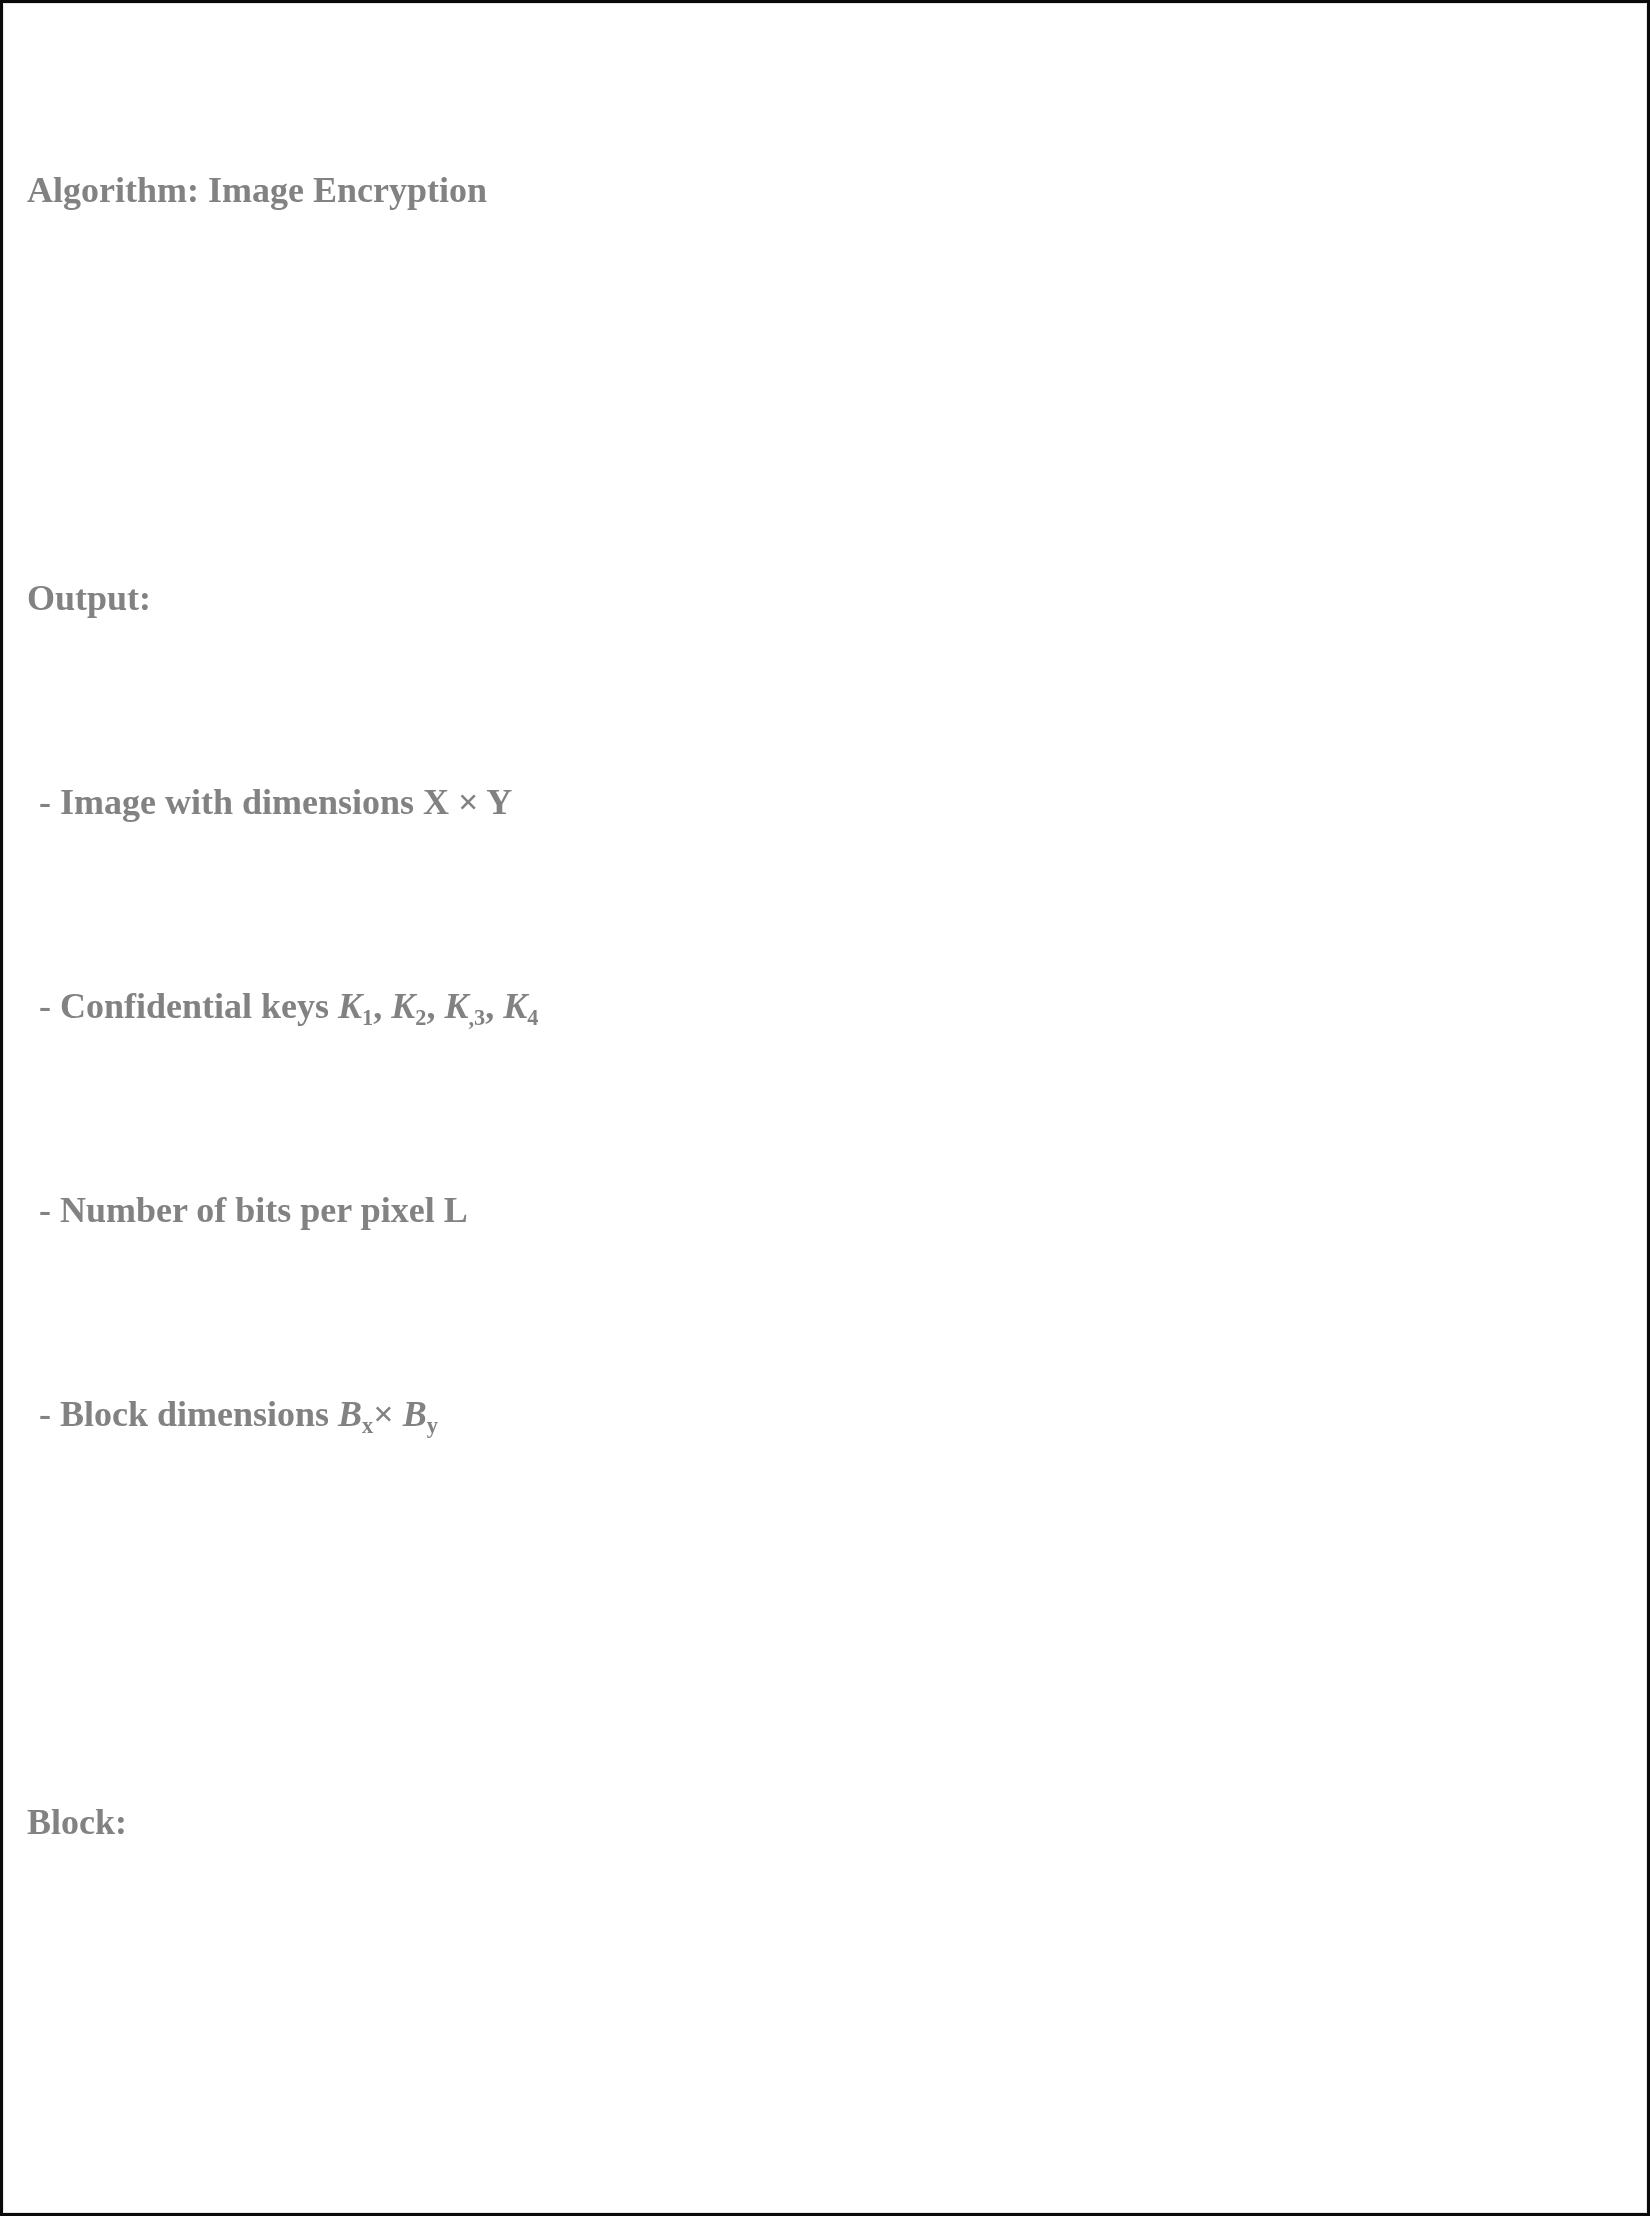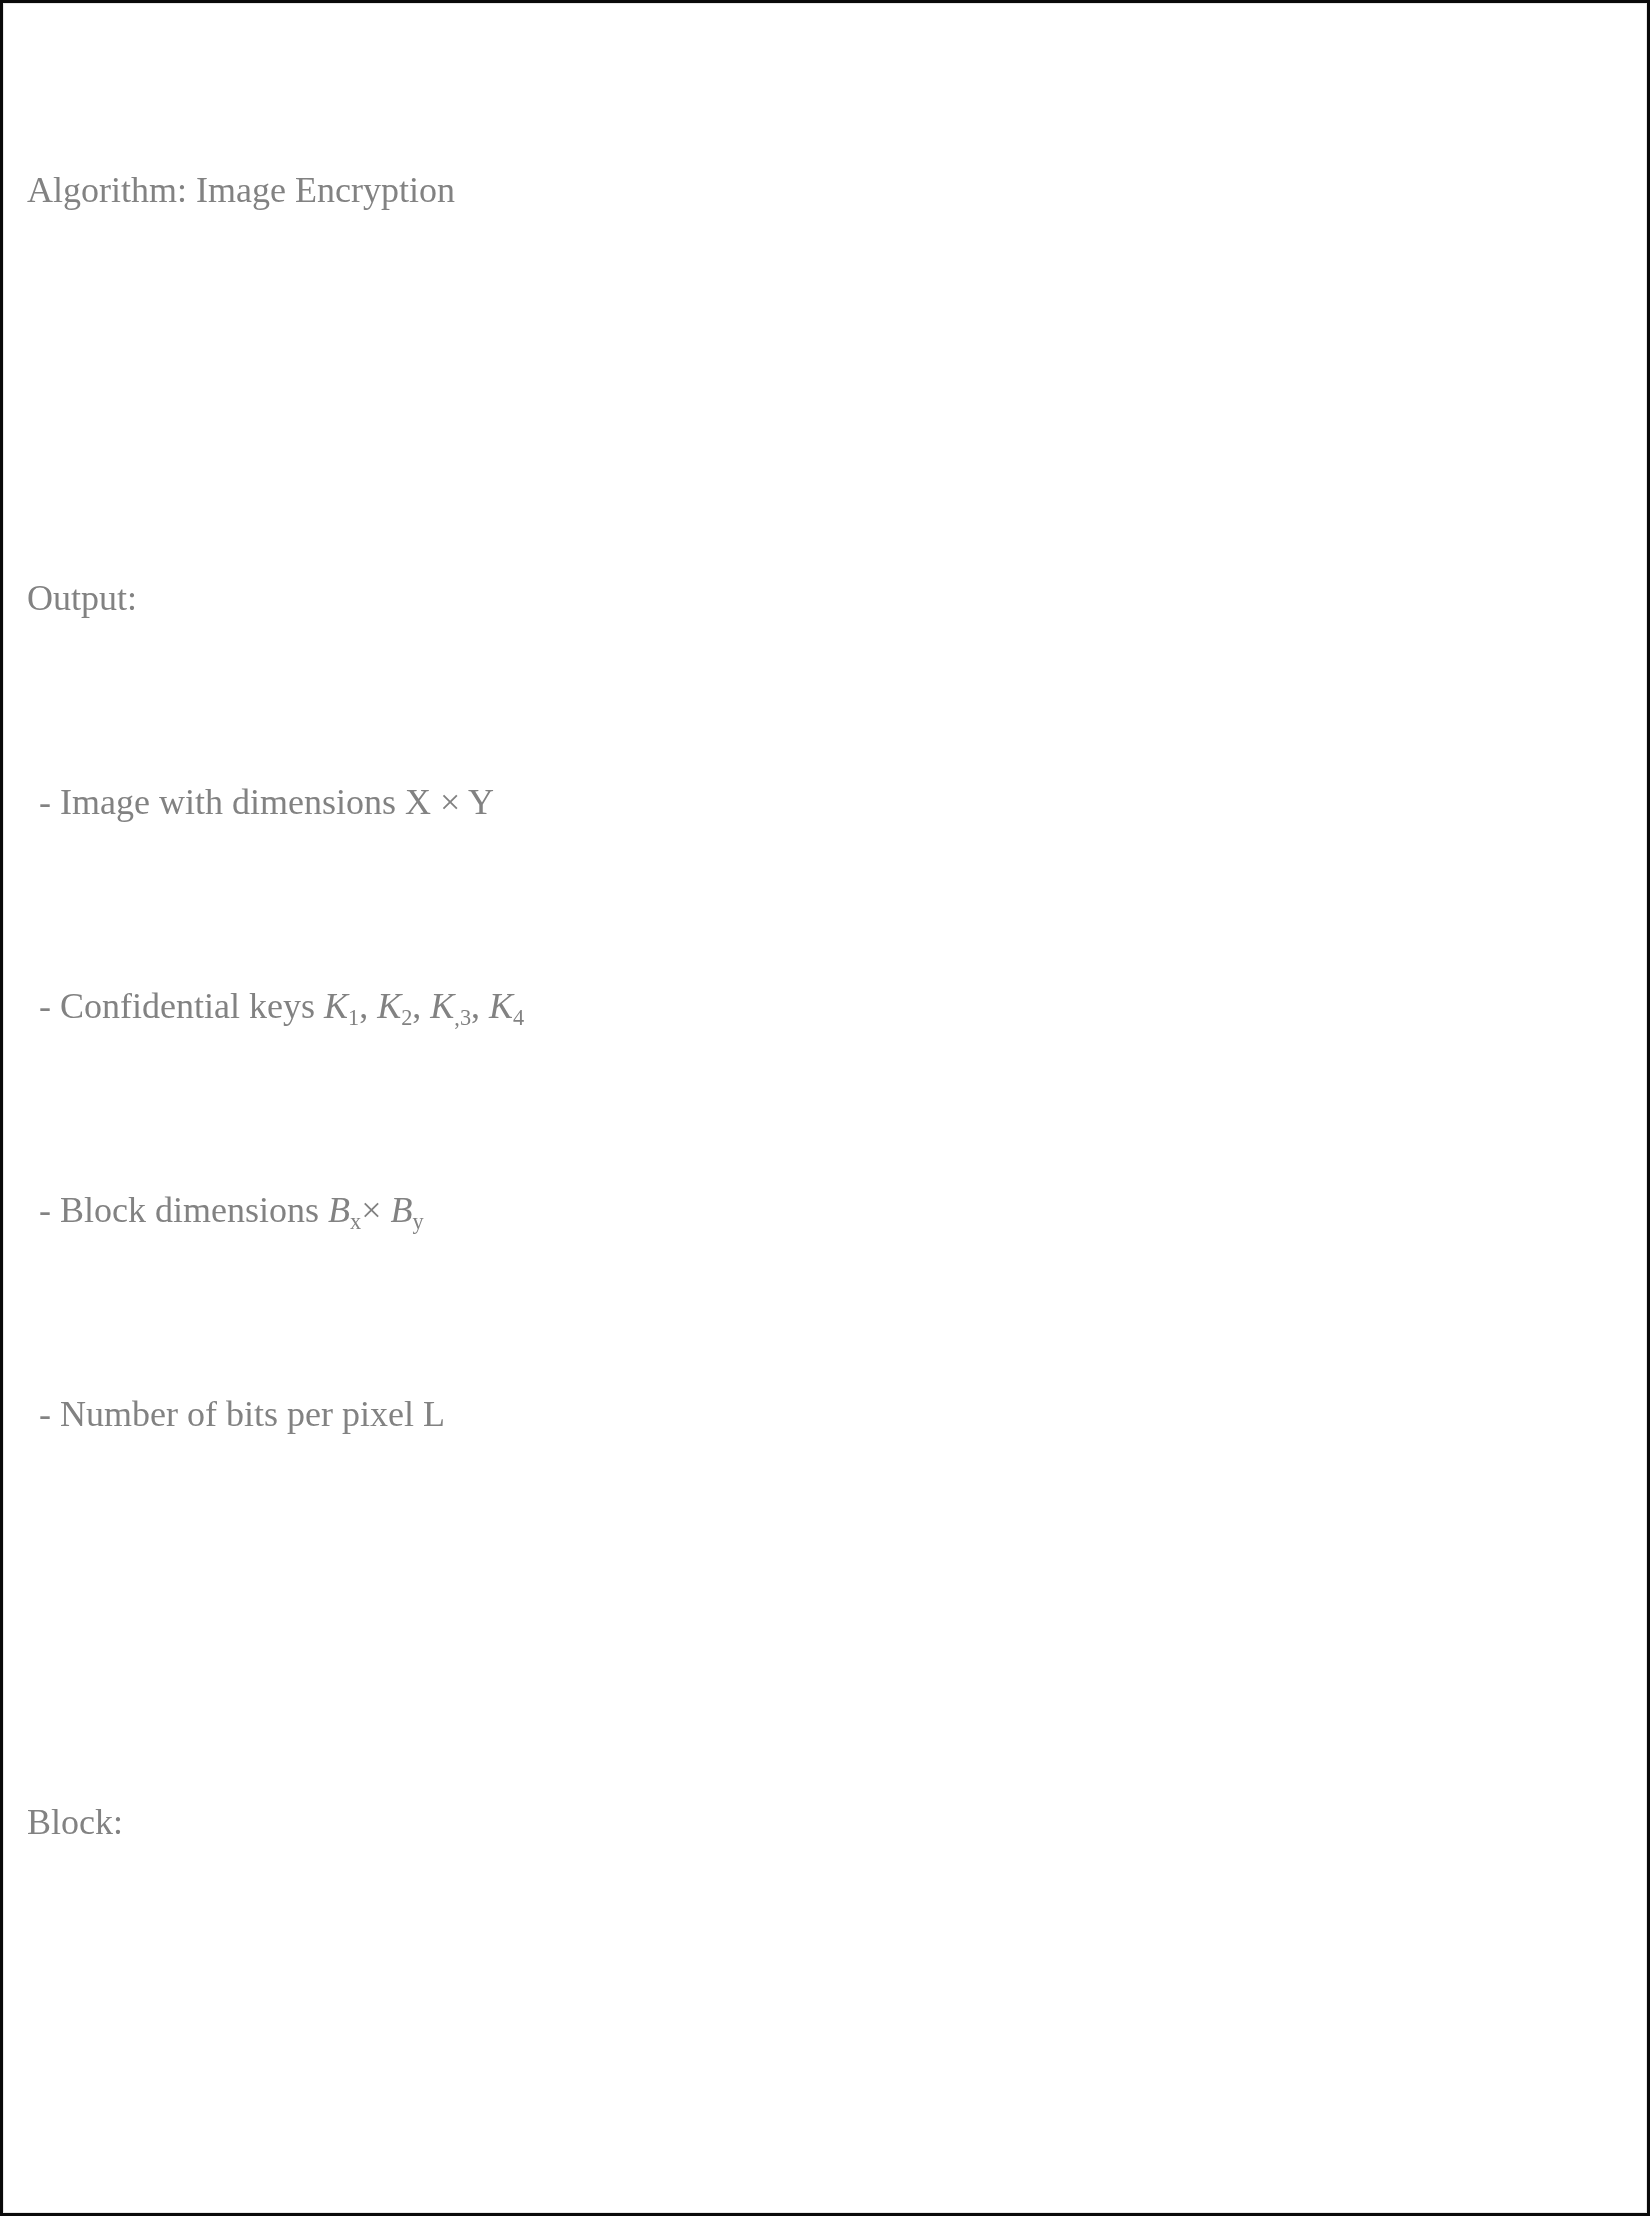--- a/index.html
+++ b/index.html
@@ -34,20 +34,21 @@
     font-size: 36px;
     line-height: 51px;
     letter-spacing: 0px;
     white-space: pre;
   }
 
   .line {
     display: block;
     height: 51px;
     white-space: pre;
+    font-weight: bold;
   }
   .line.blank { }
 
   
   .i0 { padding-left: 0px; }
   .i1 { padding-left: 12px; }
 
   .mathvar {
     font-style: italic;
     font-family: "Liberation Serif", "DejaVu Serif", serif;
@@ -73,23 +74,23 @@
     <span class="line i0">Algorithm: Image Encryption</span>
 
     <span class="line blank"> </span>
 
     <span class="line i0">Output:</span>
 
     <span class="line i1">- Image with dimensions X <span class="times">×</span> Y</span>
 
     <span class="line i1">- Confidential keys <span class="mathvar">K</span><span class="sub">1</span>, <span class="mathvar">K</span><span class="sub">2</span>, <span class="mathvar">K</span><span class="sub">,3</span>, <span class="mathvar">K</span><span class="sub">4</span></span>
 
+    <span class="line i1">- Number of bits per pixel L</span>
+
     <span class="line i1">- Block dimensions <span class="mathvar">B</span><span class="sub">x</span><span class="times">×</span> <span class="mathvar">B</span><span class="sub">y</span></span>
-
-    <span class="line i1">- Number of bits per pixel L</span>
 
     <span class="line blank"> </span>
 
     <span class="line i0">Block:</span>
 
 
     <span class="line blank"> </span>
 
     
 

